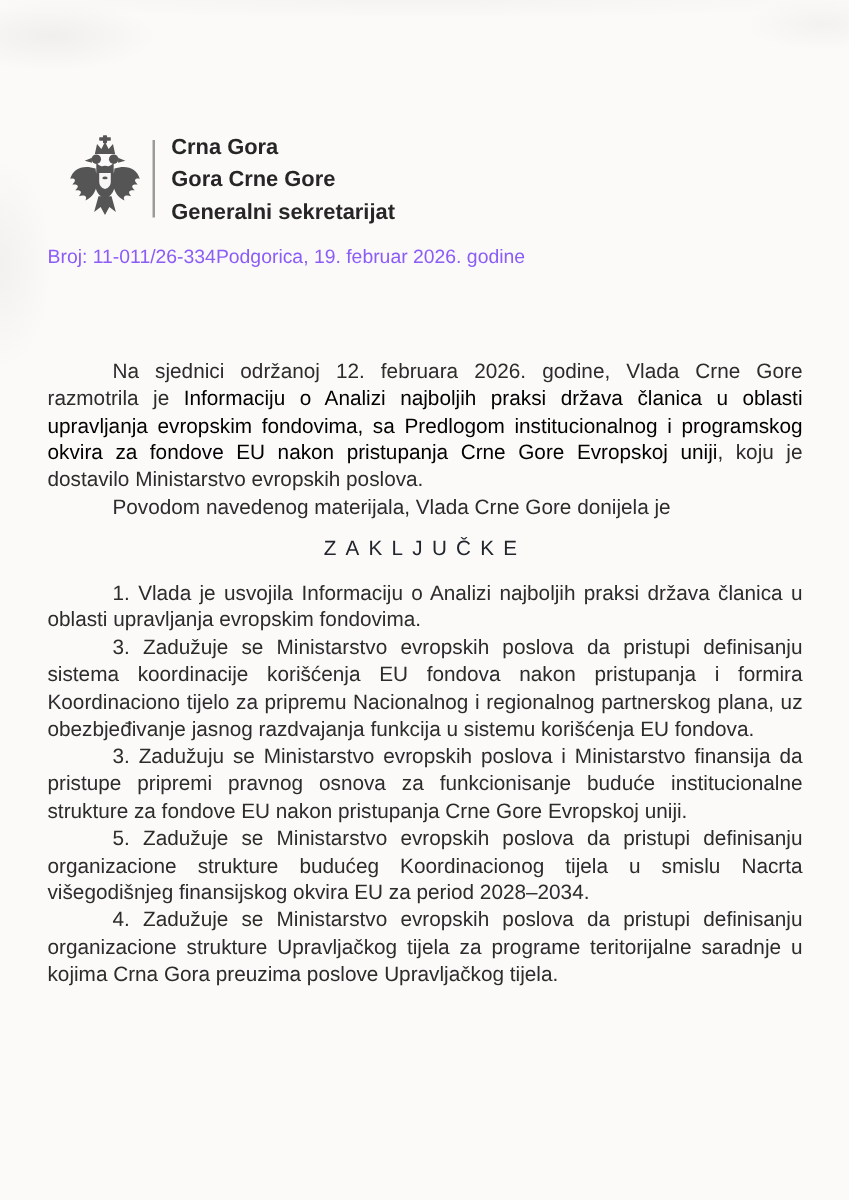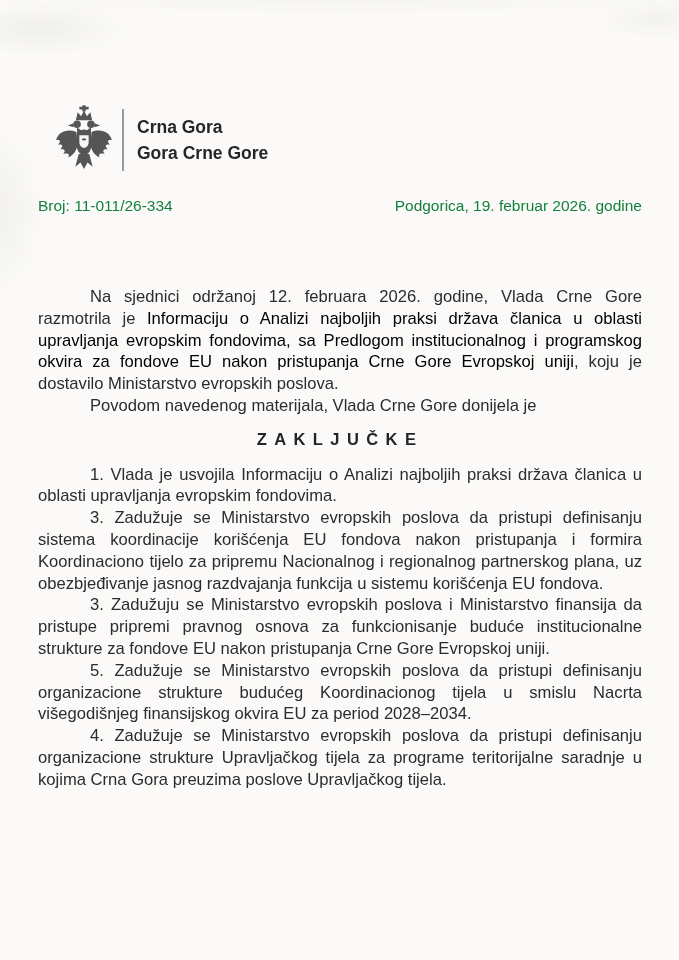--- a/index.html
+++ b/index.html
@@ -27,35 +27,35 @@
   }
   .arms { width: 58px; height: 72px; flex: 0 0 auto; }
   .letterhead-divider {
     width: 2px; height: 62px; background: #9b9b9b;
     margin-left: 9px; margin-right: 13px;
   }
   .org-block { font-weight: bold; font-size: 17.5px; line-height: 26px; color: #262626; }
 
   .meta-row {
     position: absolute; top: 197px; left: 38px; width: 604px;
-    display: flex; justify-content: space-between;
-    font-size: 15.5px; color: #15803d;
+    display: flex; 
+    font-size: 15.5px; color: #8b5cf6;
   }
 
   .doc {
     position: absolute; top: 286px; left: 38px; width: 604px;
     font-size: 16.6px; line-height: 21.8px;
     text-align: justify; color: #2c2c2c;
   }
   .doc p { margin: 0; text-indent: 52px; }
   .doc .bold { font-weight: normal; color: #000000; }
   .doc h2.heading {
     margin: 12px 0 13px 0;
     text-align: center; text-indent: 0;
-    font-size: 16.5px; font-weight: bold;
+    font-size: 16.5px; font-weight: normal;
     letter-spacing: 0.45em; color: #22252c;
   }
 </style>
 </head>
 <body>
 
 <div class="scan-noise"></div>
 
 <div class="letterhead">
   <svg class="arms" viewBox="0 0 100 120" aria-hidden="true">
@@ -73,20 +73,21 @@
       <path d="M63 46 C80 40 94 46 98 60 C91 59 89 62 95 68 C87 67 85 70 91 76 C83 75 81 78 86 84 C78 82 74 84 77 90 C68 86 62 78 61 66 Z"></path>
       <path d="M41 84 L35 106 L44 99 L50 110 L56 99 L65 106 L59 84 Z"></path>
       <path d="M42 52 h16 v12 q0 8 -8 10 q-8 -2 -8 -10 Z" fill="#f7f6f4"></path>
       <path d="M46 59 q4 -4 8 0 q-2 2.5 -4 1.5 q-2 1 -4 -1.5 Z" fill="#555"></path>
     </g>
   </svg>
   <div class="letterhead-divider"></div>
   <div class="org-block">
     <div>Crna Gora</div>
     <div>Gora Crne Gore</div>
+    <div>Generalni sekretarijat</div>
   </div>
 </div>
 
 <div class="meta-row">
   <span>Broj: 11-011/26-334</span>
   <span>Podgorica, 19. februar 2026. godine</span>
 </div>
 
 <div class="doc">
   <p><span>Na sjednici održanoj 12. februara 2026. godine, Vlada Crne Gore razmotrila je </span><span class="bold">Informaciju o Analizi najboljih praksi država članica u oblasti upravljanja evropskim fondovima, sa Predlogom institucionalnog i programskog okvira za fondove EU nakon pristupanja Crne Gore Evropskoj uniji</span><span>, koju je dostavilo Ministarstvo evropskih poslova.</span></p>

